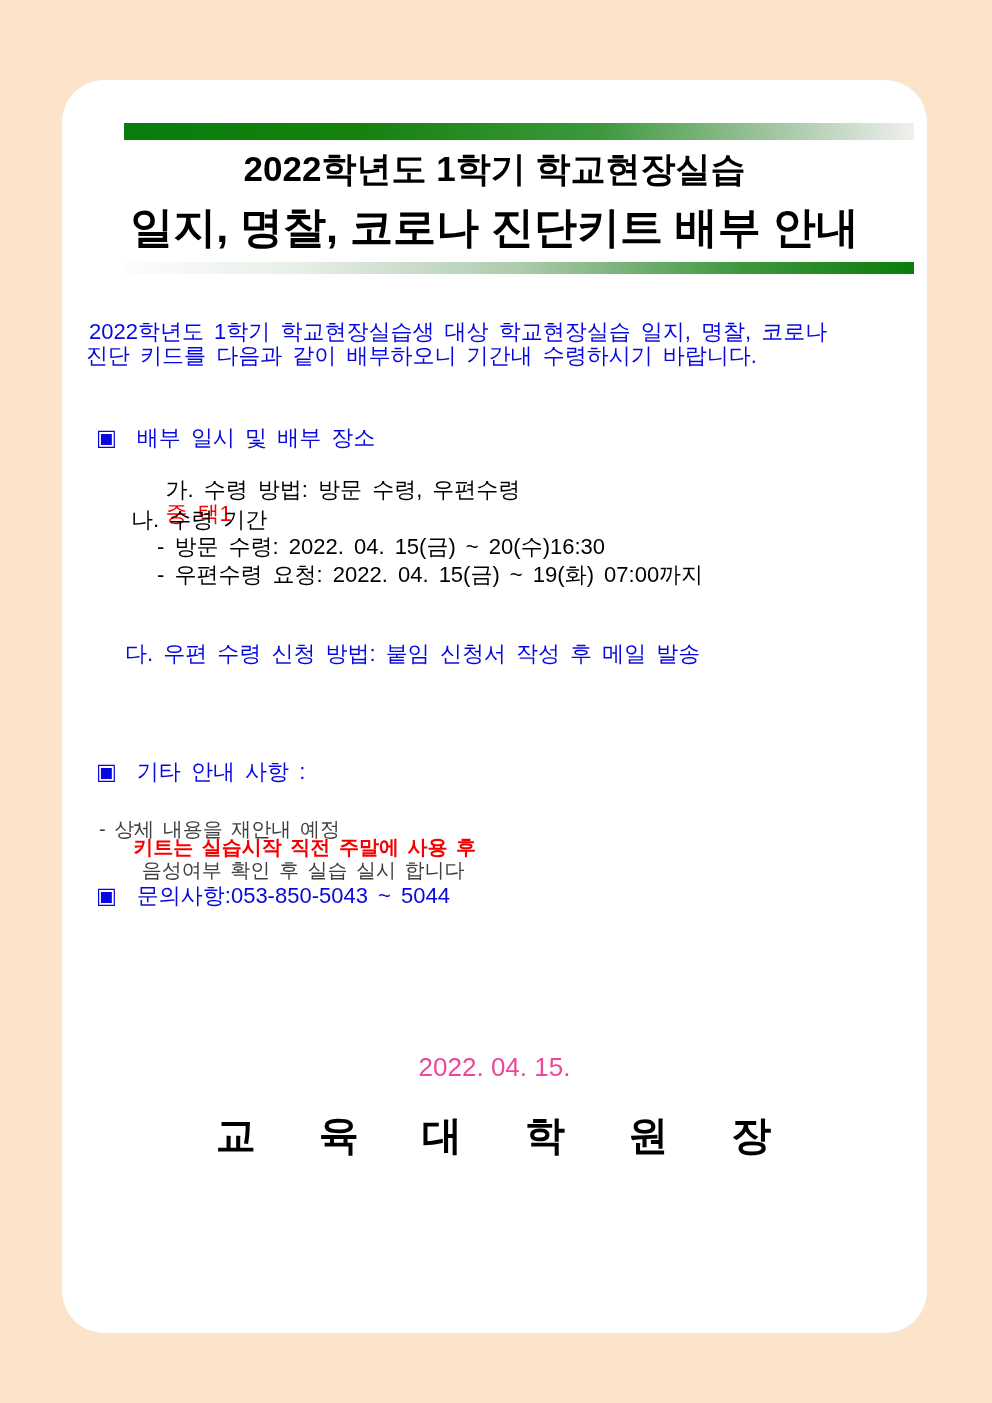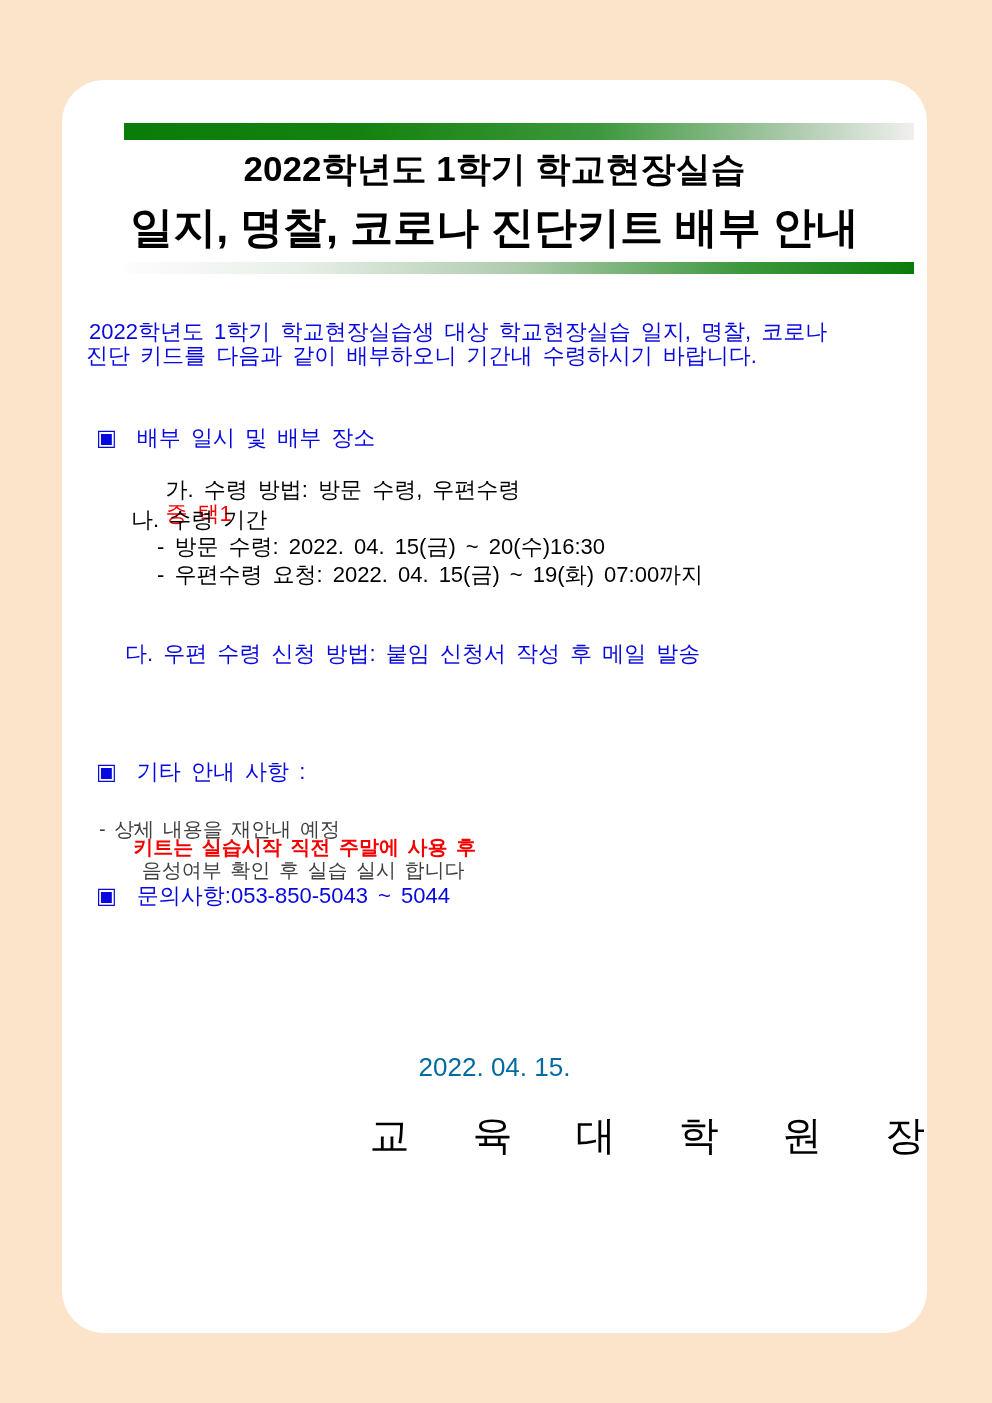--- a/index.html
+++ b/index.html
@@ -76,31 +76,32 @@
     font-size: 20px;
     line-height: 23px;
     word-spacing: 3px;
   }
   .date-line {
     top: 972px;
     left: 0;
     width: 100%;
     text-align: center;
     font-size: 26px;
-    color: #0369a1;
+    color: #ec4899;
   }
   .signer-line {
     top: 1028px;
     left: 0;
     width: 100%;
-    text-align: right;
+    text-align: center;
     font-size: 40px;
     color: #000000;
     letter-spacing: 2px;
     word-spacing: 48px;
+    font-weight: bold;
   }
 </style>
 </head>
 <body>
 
 <div class="card">
 
   <div class="bar bar-top"></div>
 
   <div class="abs title1">2022학년도 1학기 학교현장실습</div>

